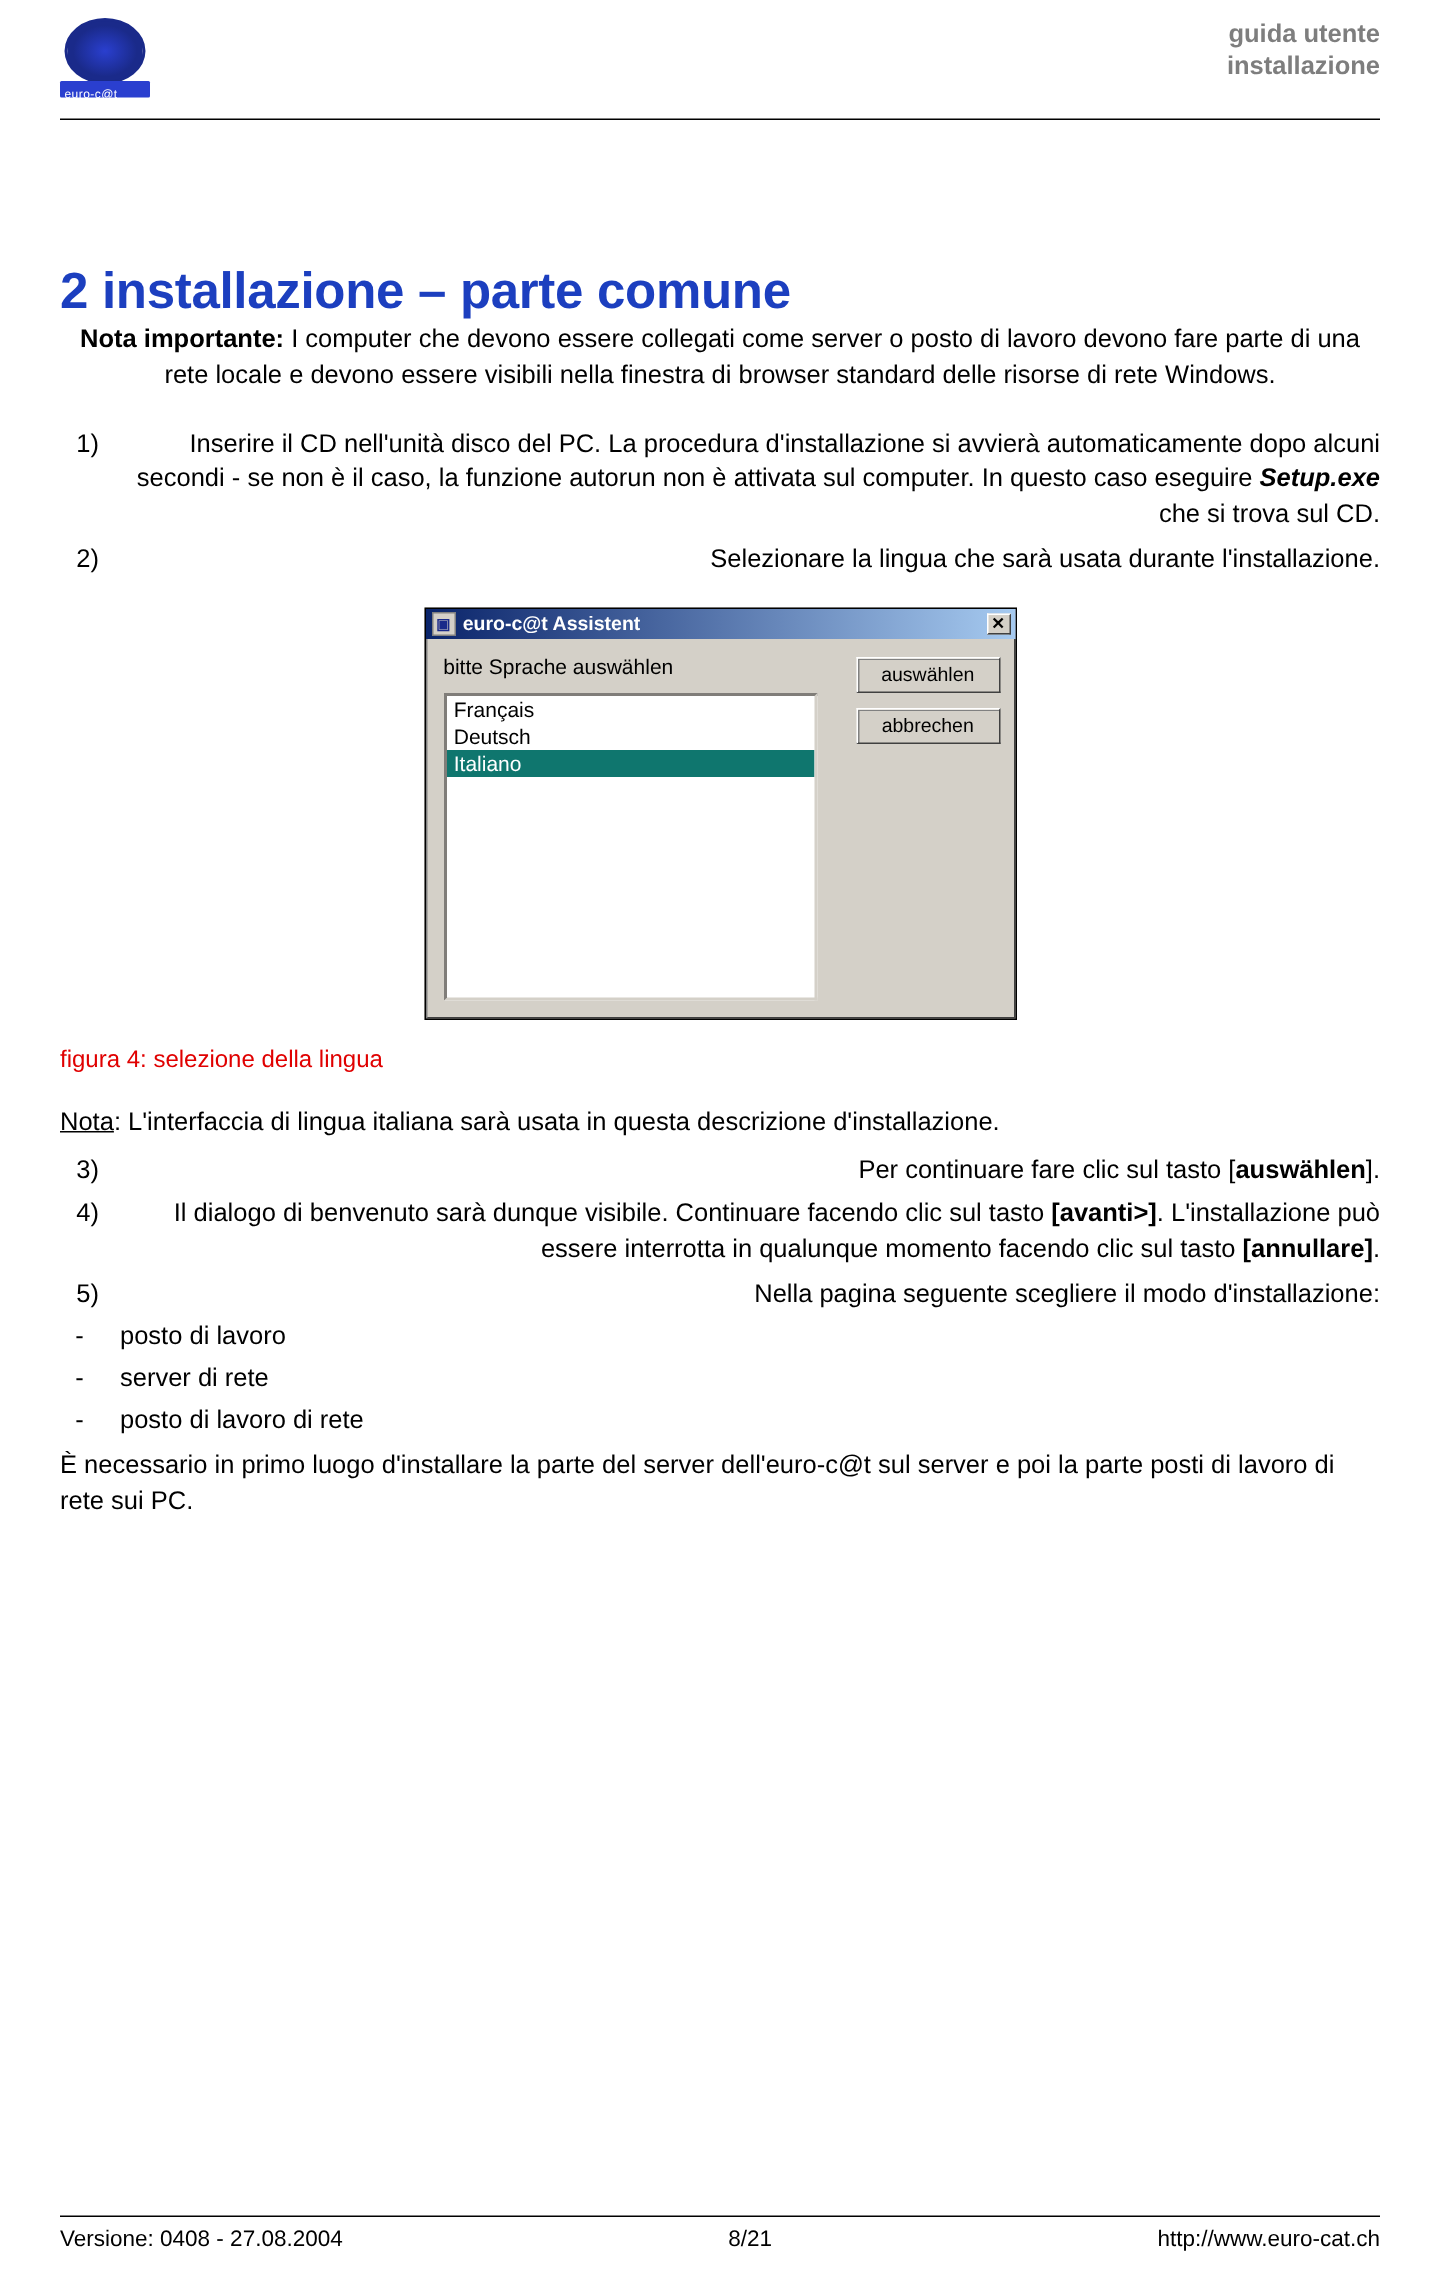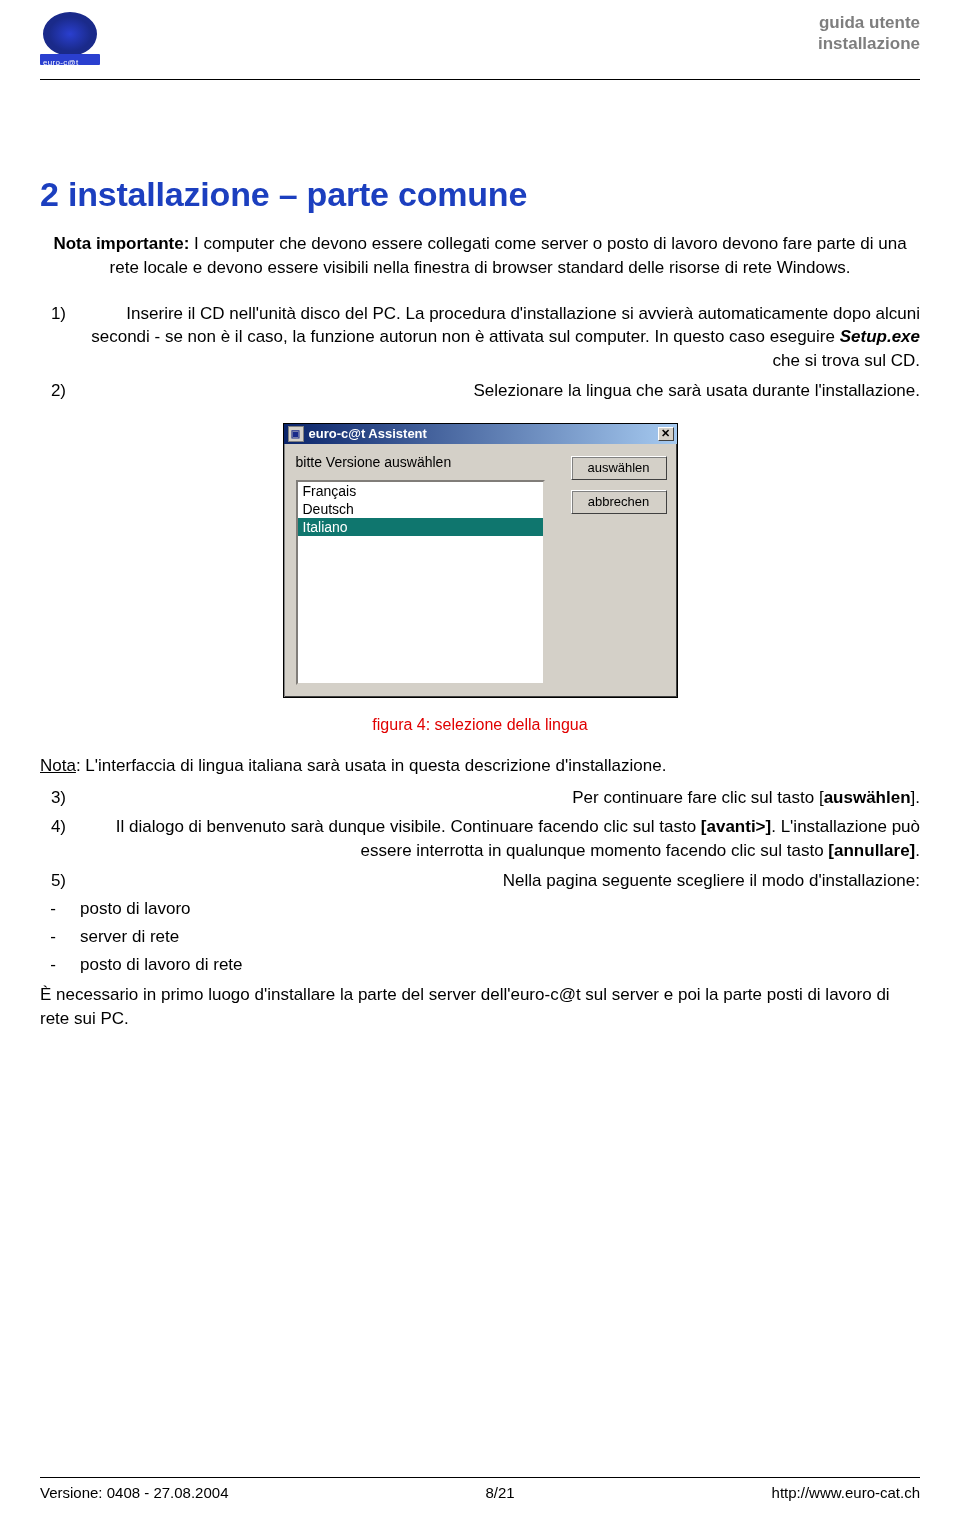--- a/index.html
+++ b/index.html
@@ -58,21 +58,20 @@
   .divider {
     border: none;
     border-top: 1px solid #000;
     margin: 0;
   }
   .content { padding-top: 95px; }
   h1 {
     color: #1c3fbf;
     font-size: 34px;
     font-weight: bold;
-    margin-bottom: 18px;
     letter-spacing: -0.2px;
   }
   .note-para { line-height: 1.4; margin-bottom: 22px; text-align: center; }
   ol.main-list { list-style: none; padding-left: 0; }
   ol.main-list > li {
     display: flex;
     gap: 14px;
     margin-bottom: 6px;
     line-height: 1.4;
   }
@@ -138,21 +137,21 @@
     border: 1px solid #fff;
     border-right-color: #404040;
     border-bottom-color: #404040;
     box-shadow: 1px 1px 0 #808080 inset, -1px -1px 0 #d4d0c8 inset;
     font-size: 13px;
     text-align: center;
     line-height: 22px;
     font-family: Tahoma, Arial, sans-serif;
   }
   .caption {
-    text-align: center;
+    text-align: left;
     color: #e00000;
     font-size: 16px;
     margin: 18px 0 20px 0;
   }
   .underline { text-decoration: underline; }
   .after-fig { margin-bottom: 8px; line-height: 1.4; }
   ul.dash-list { list-style: none; padding-left: 0; margin-top: 2px; }
   ul.dash-list > li { display: flex; gap: 14px; margin-bottom: 8px; }
   .dash { flex: 0 0 26px; text-align: center; }
   .final-para { margin-top: 6px; line-height: 1.4; }
@@ -211,21 +210,21 @@
     <div class="dialog">
       <div class="titlebar">
         <div class="titlebar-left">
           <span class="titlebar-icon">▣</span>
           <span>euro-c@t Assistent</span>
         </div>
         <span class="close-btn">✕</span>
       </div>
       <div class="dialog-body">
         <div class="dialog-left">
-          <div class="prompt-label">bitte Versione auswählen</div>
+          <div class="prompt-label">bitte Sprache auswählen</div>
           <div class="listbox">
             <div class="listbox-item">Français</div>
             <div class="listbox-item">Deutsch</div>
             <div class="listbox-item selected">Italiano</div>
           </div>
         </div>
         <div class="dialog-right">
           <div class="win-btn">auswählen</div>
           <div class="win-btn">abbrechen</div>
         </div>

